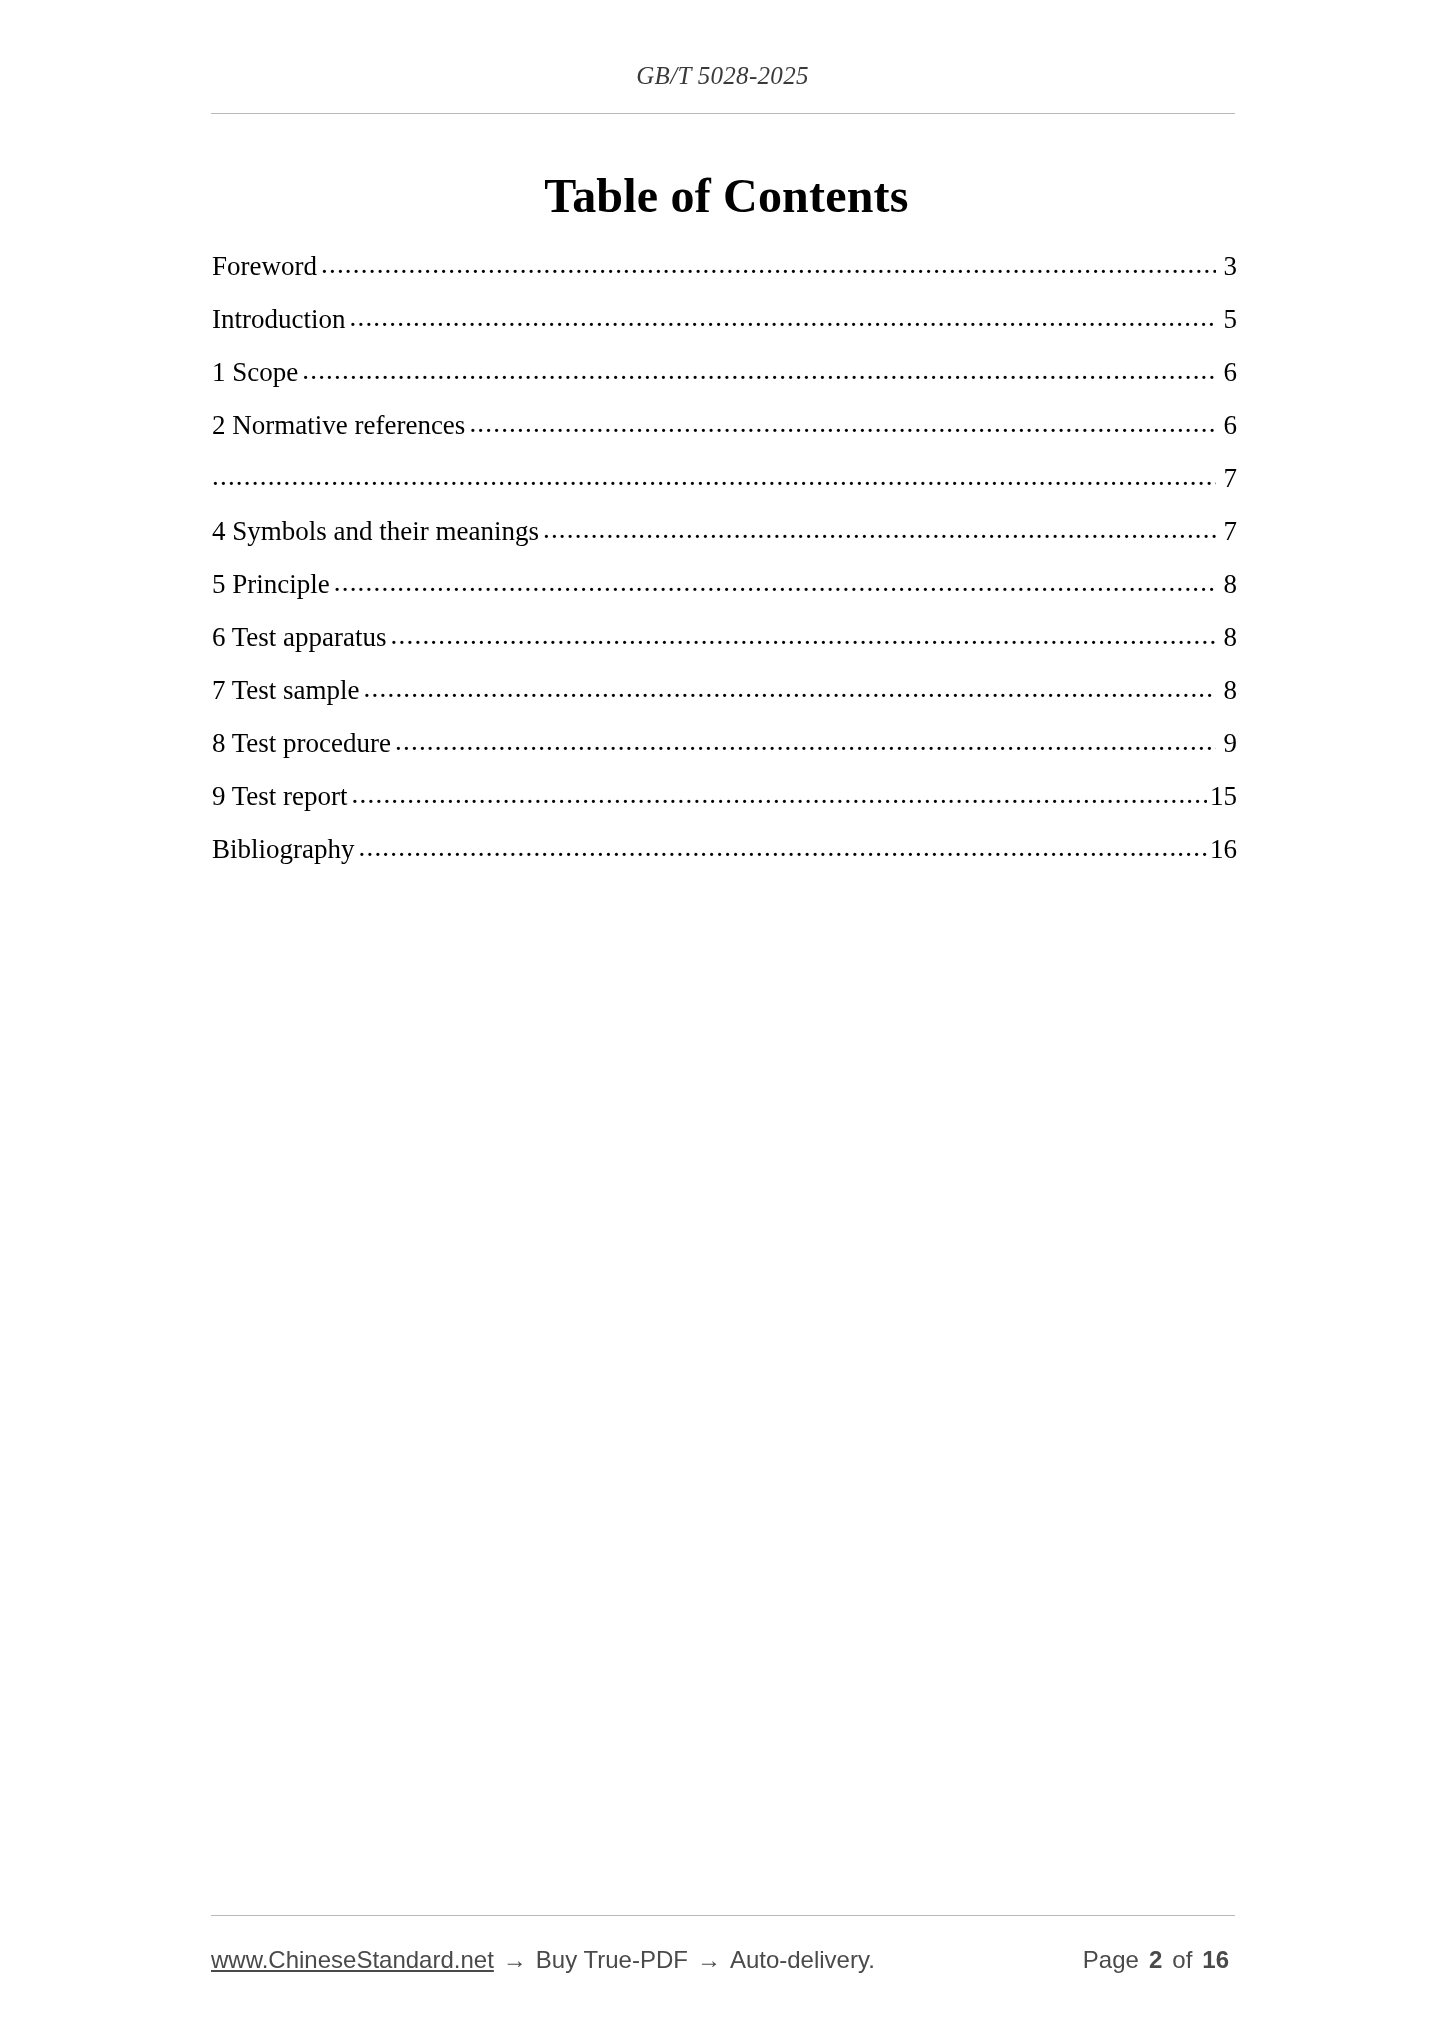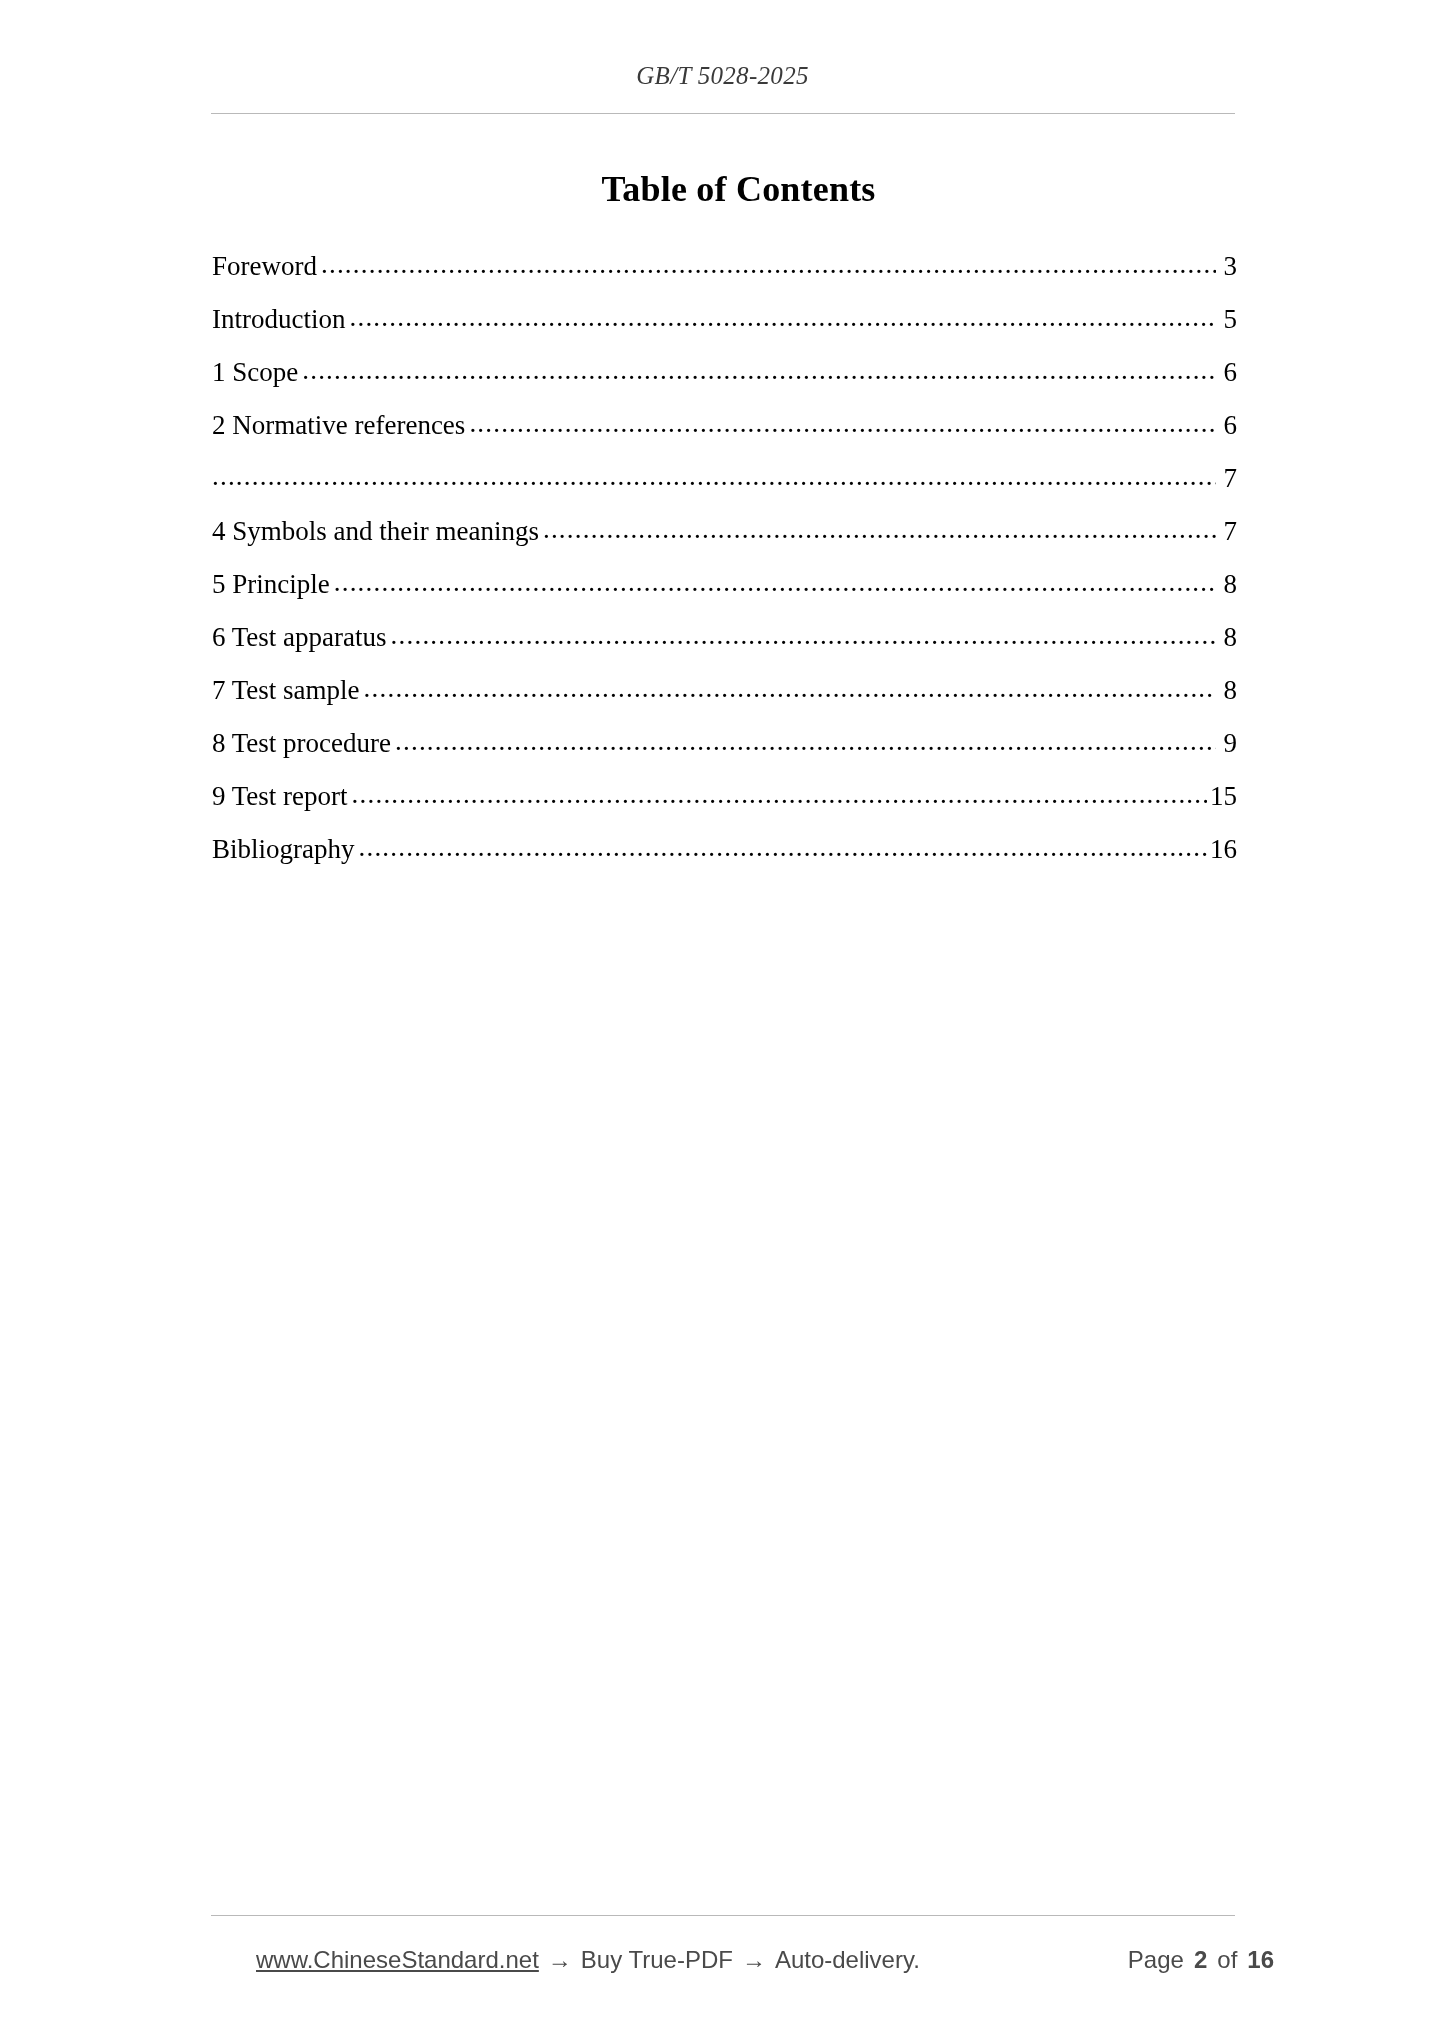--- a/index.html
+++ b/index.html
@@ -40,24 +40,24 @@
     top: 113px;
     left: 211px;
     width: 1024px;
     height: 1px;
     background: #b9b9b9;
   }
   
   .toc-title {
     position: absolute;
     top: 168px;
-    left: 226px;
+    left: 214px;
     width: 1025px;
     text-align: center;
-    font-size: 36px;
+    font-size: 48px;
     font-weight: bold;
     font-family: "Liberation Serif", serif;
     letter-spacing: 0.2px;
   }
   
   .toc-list {
     position: absolute;
     top: 240px;
     left: 212px;
     width: 1025px;
@@ -102,21 +102,20 @@
     position: absolute;
     top: 1940px;
     left: 211px;
     width: 1024px;
     height: 40px;
     font-family: "Liberation Sans", sans-serif;
     font-size: 24px;
     color: #4a4a4a;
     display: flex;
     align-items: center;
-    margin-left: 45px;
   }
   .footer-link {
     color: #4a4a4a;
     text-decoration: underline;
     font-family: "Liberation Sans", sans-serif;
   }
   .footer-arrow {
     padding: 0 9px;
     font-size: 24px;
   }

